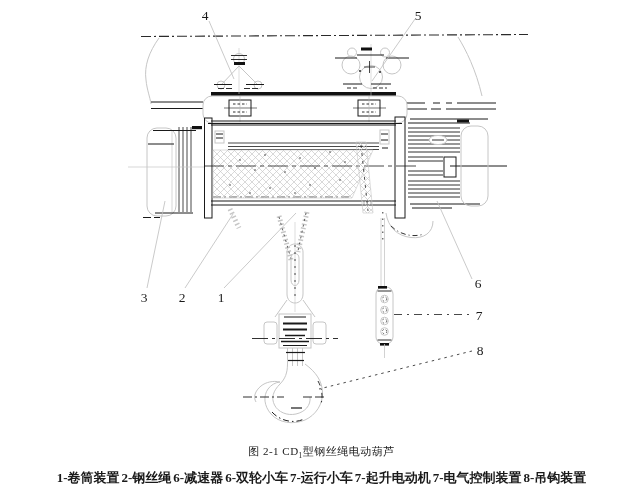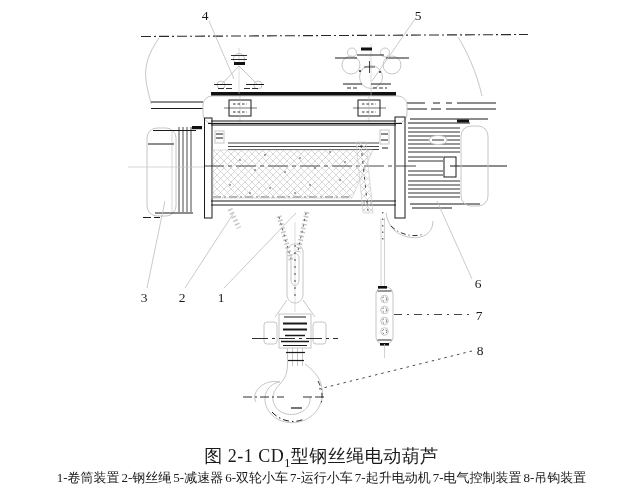--- a/index.html
+++ b/index.html
@@ -1,24 +1,24 @@
 <!DOCTYPE html>
 <html><head>
 <meta charset="utf-8">
 <style>
   html,body{margin:0;padding:0;background:#fff;}
   .page{position:relative;width:643px;height:496px;background:#fff;overflow:hidden;
         font-family:"Liberation Serif","DejaVu Serif",serif;color:#1a1a1a;}
   .page svg{position:absolute;left:0;top:0;}
   svg text{font-family:"Liberation Serif","DejaVu Serif",serif;font-size:13.5px;fill:#1a1a1a;}
   .cap1{position:absolute;left:0;top:444px;width:643px;text-align:center;
-        font-size:18px;letter-spacing:0.5px;}
+        font-size:11px;letter-spacing:0.5px;}
   .cap1 sub{font-size:0.68em;}
   .cap2{position:absolute;left:0;top:469px;width:643px;text-align:center;font-size:13px;}
-  .cap2 span{margin:0 1px;white-space:nowrap;}
+  .cap2 span{margin:0 1px;white-space:nowrap;font-weight:bold;}
 </style>
 </head>
 <body>
 
 <div class="page">
 
 <svg width="643" height="430" viewBox="0 0 643 430">
   <defs>
     <pattern id="xh" width="7" height="7" patternUnits="userSpaceOnUse">
       <path d="M0,7 L7,0 M0,0 L7,7" stroke="#c9c9c9" stroke-width="0.7" fill="none"></path>
@@ -242,16 +242,16 @@
     <text x="221" y="302">1</text>
     <text x="478" y="288">6</text>
     <text x="479" y="320">7</text>
     <text x="480" y="355">8</text>
   </g>
 </svg>
 
 <div class="cap1"><span>图 2-1 CD</span><sub>1</sub><span>型钢丝绳电动葫芦</span></div>
 
 <div class="cap2">
-  <span>1-卷筒装置</span><span>2-钢丝绳</span><span>5-减速器</span><span>6-双轮小车</span><span>7-运行小车</span><span>7-起升电动机</span><span>7-电气控制装置</span><span>8-吊钩装置</span>
+  <span>1-卷筒装置</span><span>2-钢丝绳</span><span>6-减速器</span><span>6-双轮小车</span><span>7-运行小车</span><span>7-起升电动机</span><span>7-电气控制装置</span><span>8-吊钩装置</span>
 </div>
 
 </div>
 
 </body></html>

